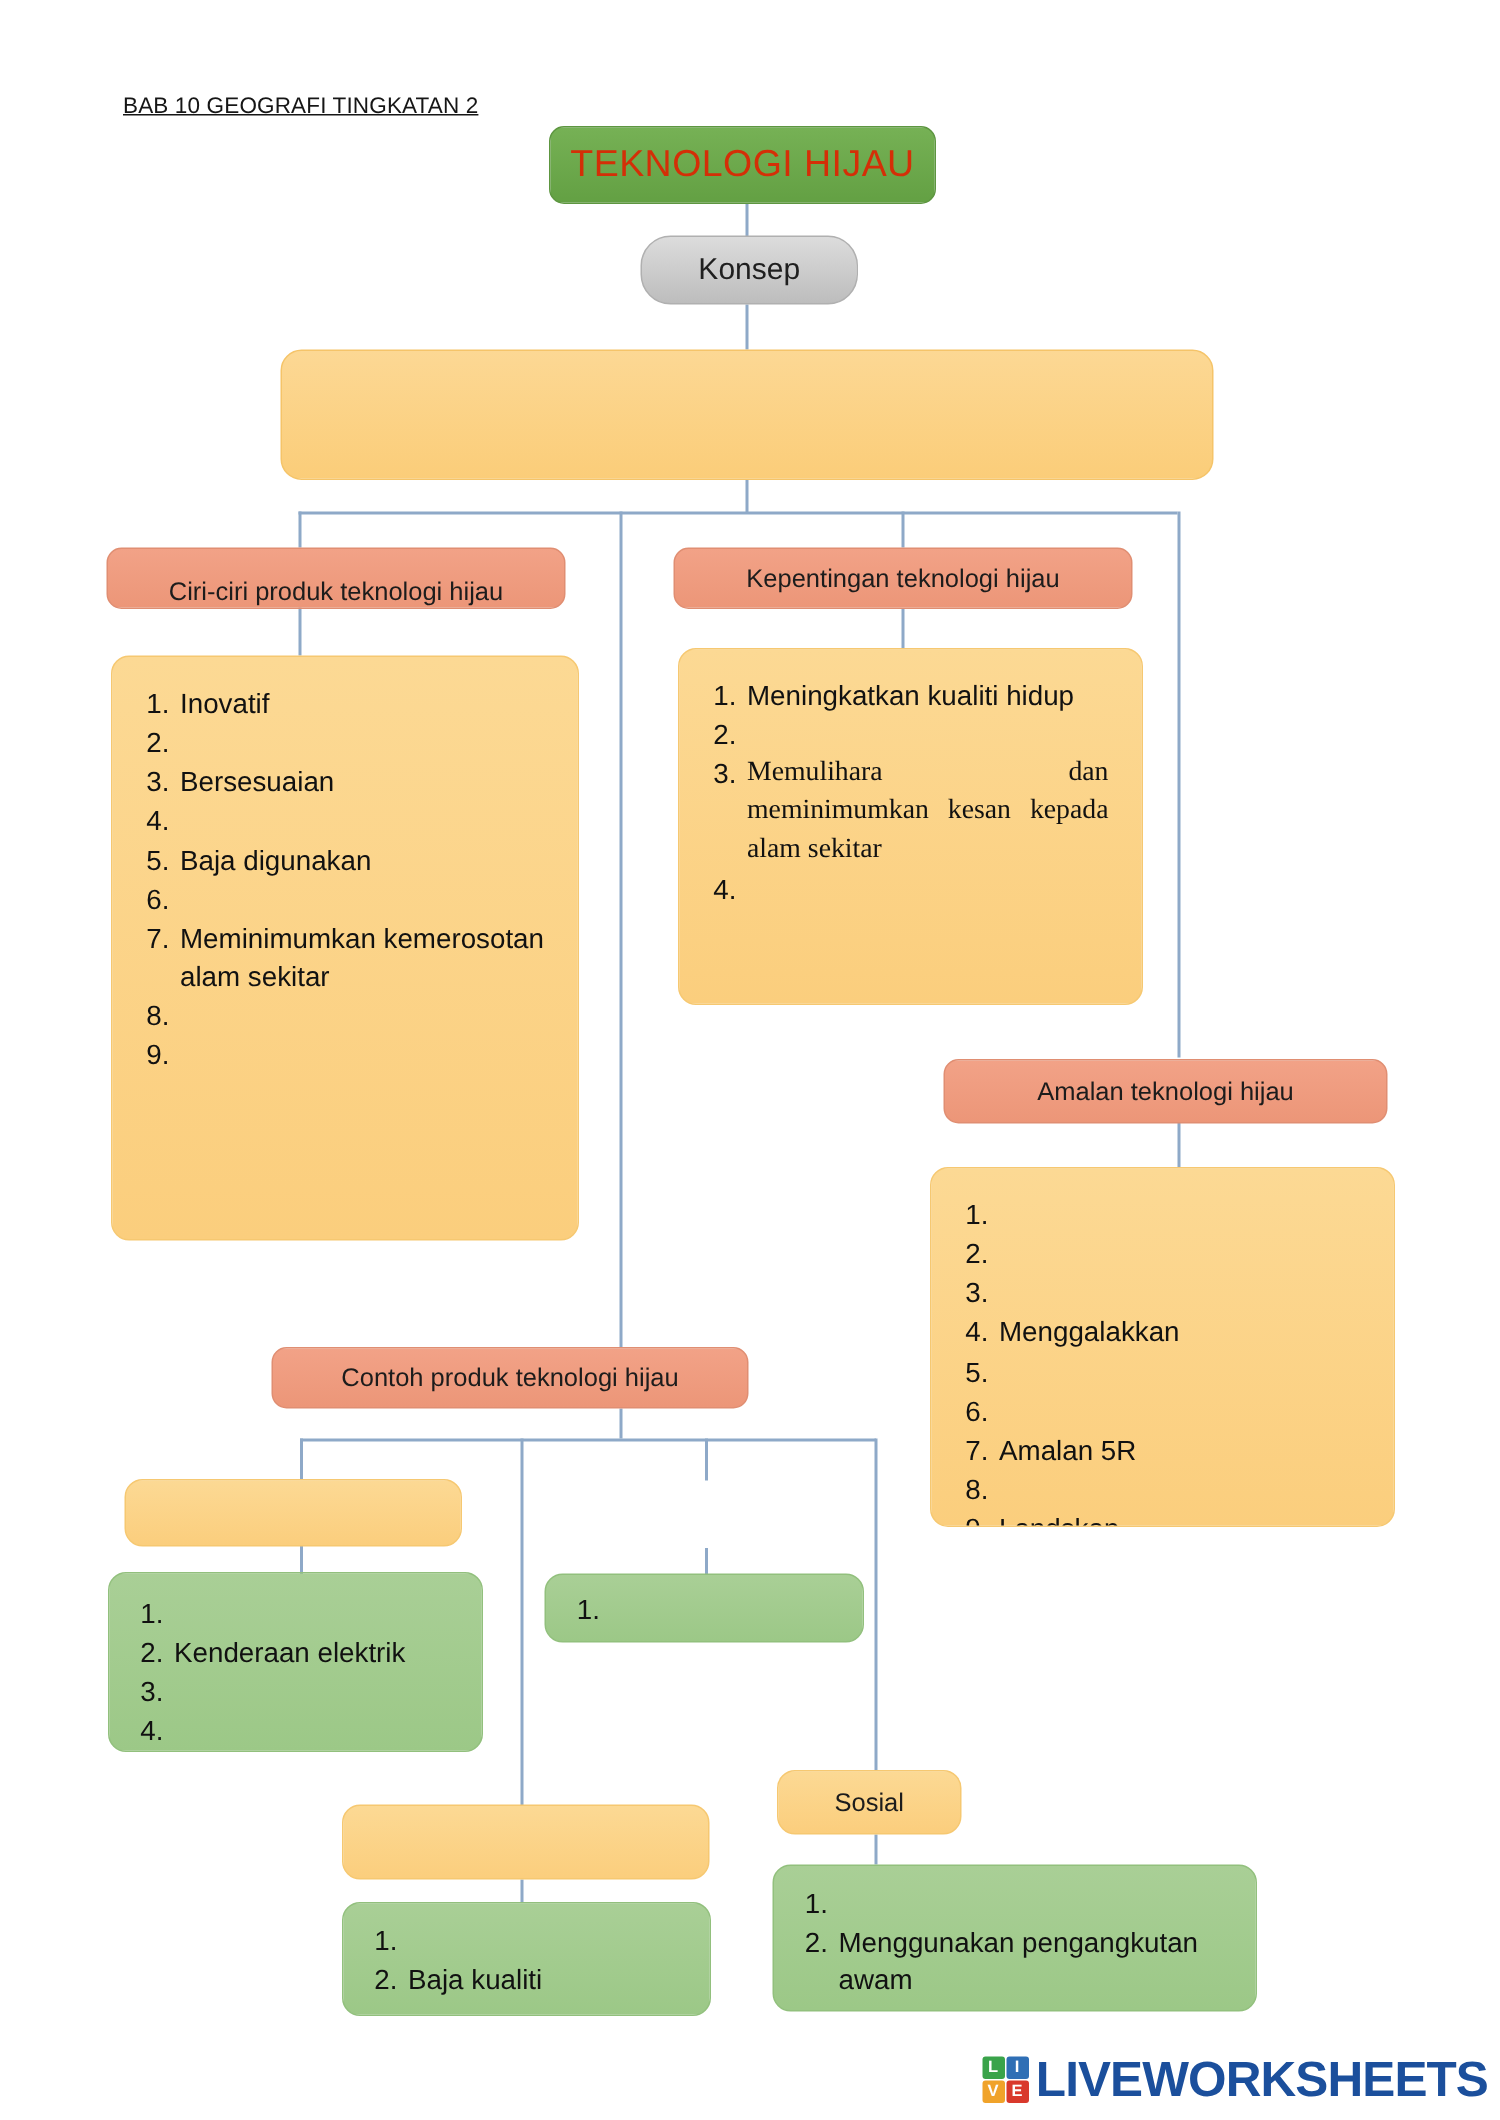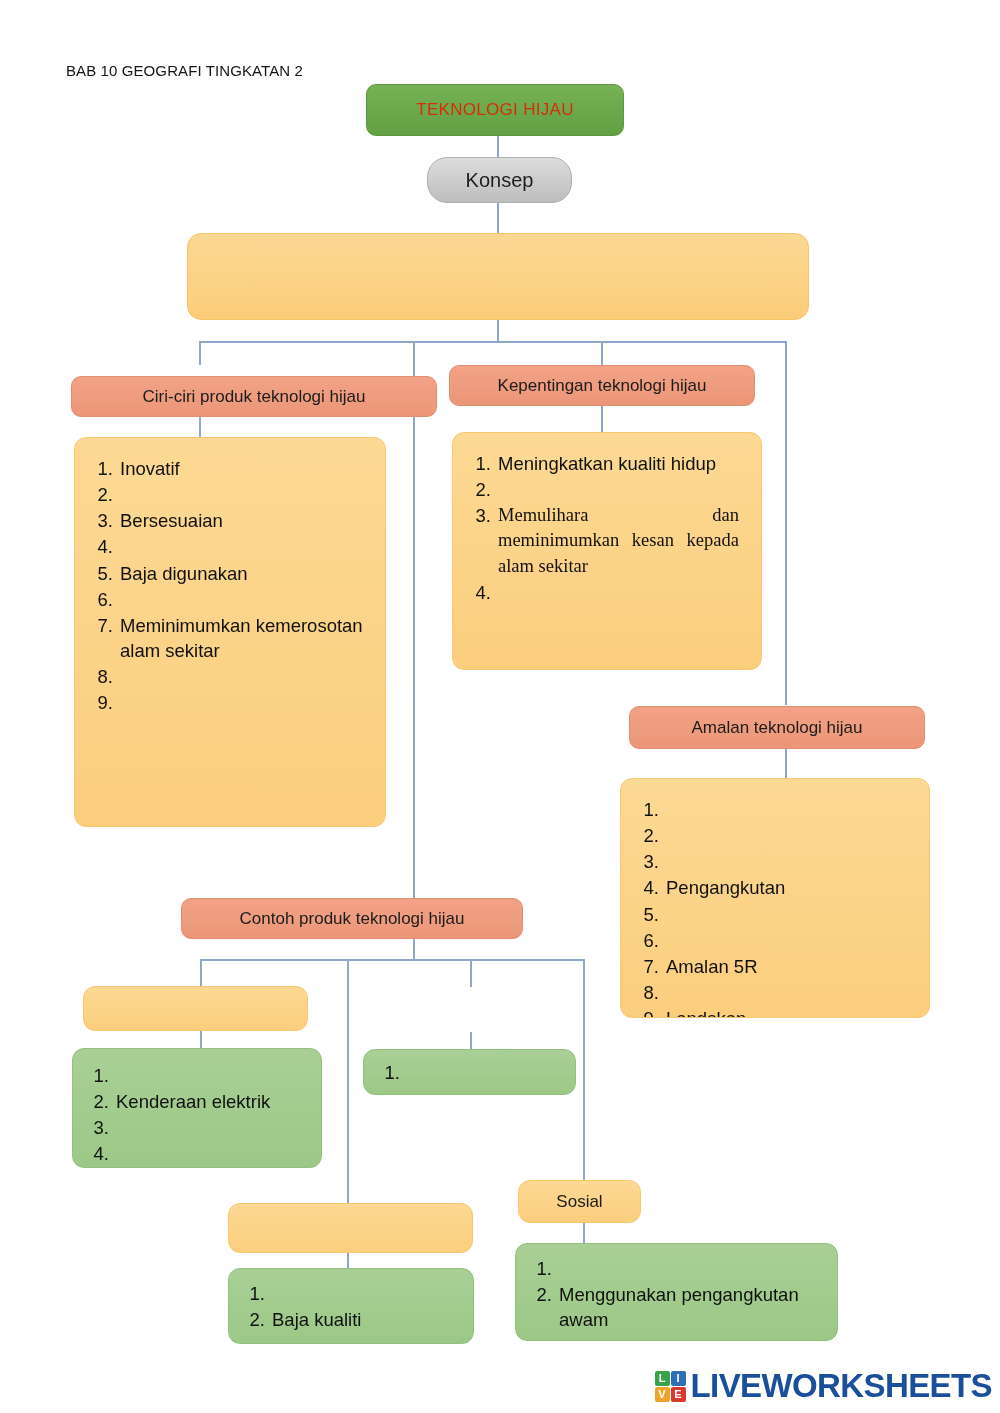--- a/index.html
+++ b/index.html
@@ -30,21 +30,21 @@
     color:#1a1a1a;
     line-height:1.25;
   }
   .box.left{justify-content:flex-start;text-align:left;}
   .box.top{align-items:flex-start;}
 
   .green-title{
     background:linear-gradient(180deg,#76b155 0%,#63a043 100%);
     border:1px solid #5d9640;
     color:#d42f07;
-    font-size:17px;
+    font-size:25px;
     letter-spacing:.3px;
     border-radius:10px;
   }
   .grey{
     background:linear-gradient(180deg,#dcdcdc 0%,#bdbdbd 100%);
     border:1px solid #b0b0b0;
     color:#1f1f1f;
     font-size:20px;
     border-radius:20px;
   }
@@ -96,24 +96,25 @@
     margin-right:7px;
   }
   .list li .txt{flex:1 1 auto;}
   .list li.just .txt{text-align:justify;text-align-last:left;font-family:Liberation Serif, serif;}
   .list li.blank .txt{min-height:1.36em;}
 
   .pad{padding:18px 22px 14px 14px;}
 
   
   #sheet-header{
-    position:absolute;left:66px;top:62px;
+    position:absolute;left:82px;top:62px;
     font-size:15px;color:#161616;
     letter-spacing:.1px;
     white-space:nowrap;
+    text-decoration:underline;
   }
 
   
   #lw-logo{
     position:absolute;right:8px;bottom:8px;
     display:flex;align-items:center;gap:5px;
   }
   #lw-tiles{
     display:grid;
     grid-template-columns:repeat(2,15px);
@@ -179,21 +180,21 @@
   </div>
 
   <div class="box grey" style="left:427px;top:157px;width:145px;height:46px;">
     <span>Konsep</span>
   </div>
 
   <div class="box yellow yellow-big" style="left:187px;top:233px;width:622px;height:87px;">
     <span></span>
   </div>
 
-  <div class="box salmon" style="left:71px;top:376px;width:366px;height:41px;">
+  <div class="box salmon" style="left:71px;top:365px;width:306px;height:41px;align-items:flex-end;">
     <span>Ciri-ciri produk teknologi hijau</span>
   </div>
   <div class="box yellow top left pad" style="left:74px;top:437px;width:312px;height:390px;">
     <ul class="list">
         <li>
           <span class="num">1.</span>
           <span class="txt">Inovatif</span>
         </li>
         <li class="blank">
           <span class="num">2.</span>
@@ -265,21 +266,21 @@
         <li class="blank">
           <span class="num">2.</span>
           <span class="txt"></span>
         </li>
         <li class="blank">
           <span class="num">3.</span>
           <span class="txt"></span>
         </li>
         <li>
           <span class="num">4.</span>
-          <span class="txt">Pengangkutan</span>
+          <span class="txt">Menggalakkan</span>
         </li>
         <li class="blank">
           <span class="num">5.</span>
           <span class="txt"></span>
         </li>
         <li class="blank">
           <span class="num">6.</span>
           <span class="txt"></span>
         </li>
         <li>
@@ -290,21 +291,21 @@
           <span class="num">8.</span>
           <span class="txt"></span>
         </li>
         <li>
           <span class="num">9.</span>
           <span class="txt">Landskap</span>
         </li>
       </ul>
   </div>
 
-  <div class="box salmon" style="left:181px;top:898px;width:342px;height:41px;">
+  <div class="box salmon" style="left:181px;top:898px;width:318px;height:41px;">
     <span>Contoh produk teknologi hijau</span>
   </div>
 
   <div class="box yellow" style="left:83px;top:986px;width:225px;height:45px;">
     <span></span>
   </div>
   <div class="box greenbox top left" style="left:72px;top:1048px;width:250px;height:120px;padding:14px 12px 10px 12px;">
     <ul class="list">
         <li class="blank">
           <span class="num">1.</span>

